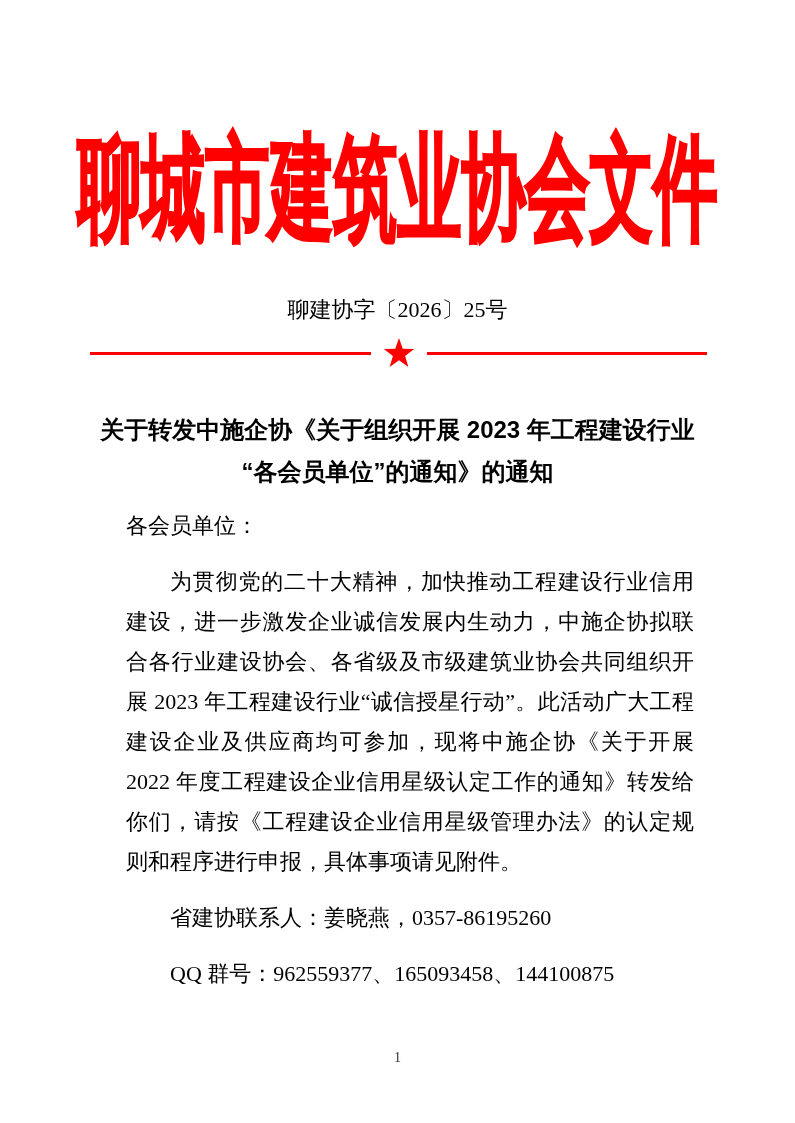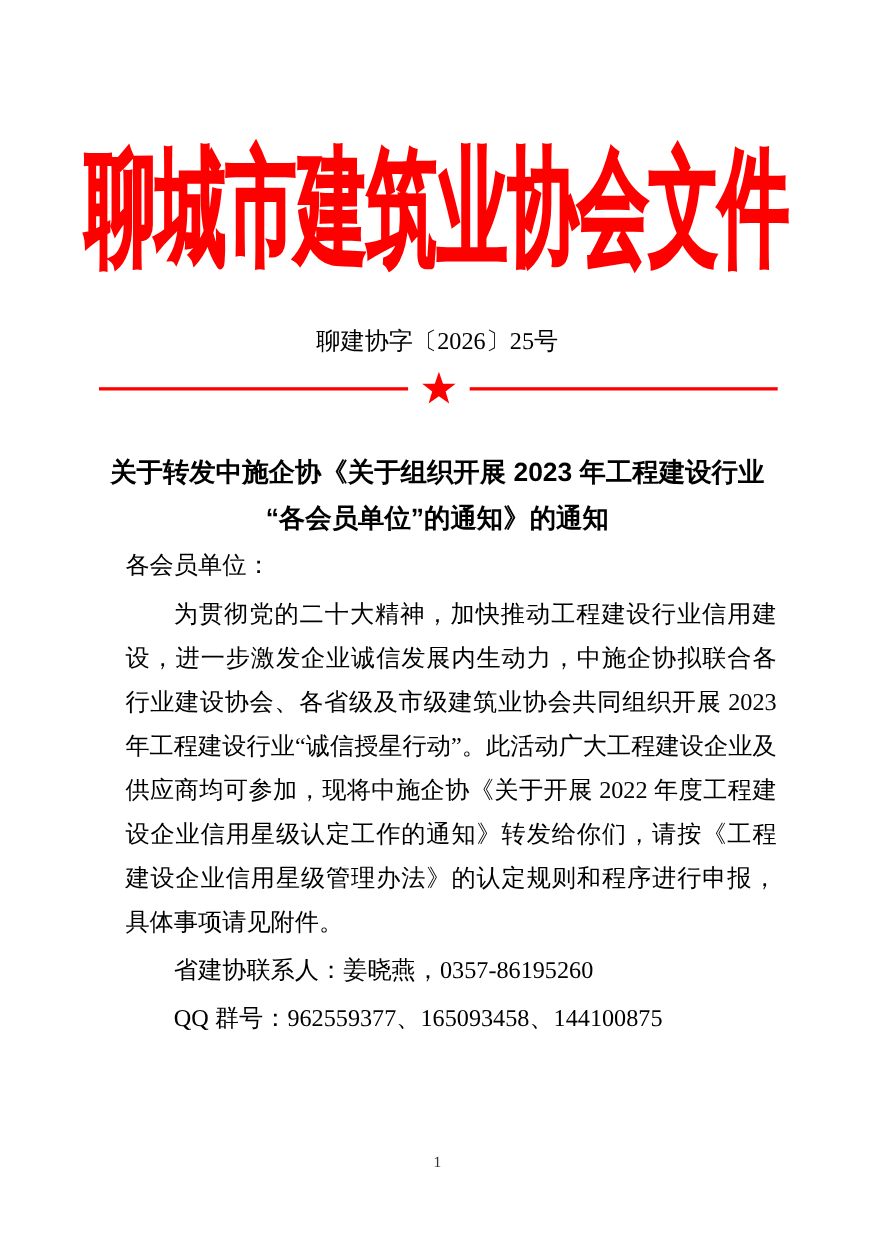--- a/index.html
+++ b/index.html
@@ -77,21 +77,21 @@
   
   .body-text {
     position: absolute;
     top: 490px; left: 110px;
     width: 600px;
     font-size: 22px;
     line-height: 40px;
     text-align: justify;
     color: var(--text);
   }
-  .body-text p { margin: 4px; }
+  .body-text p { margin: 16px; }
   .body-text p.para { text-indent: 44px; }
 
   
   .page-footer {
     position: absolute;
     top: 1050px; left: 0; right: 0;
     text-align: center;
     font-size: 14px;
     color: #333333;
   }

